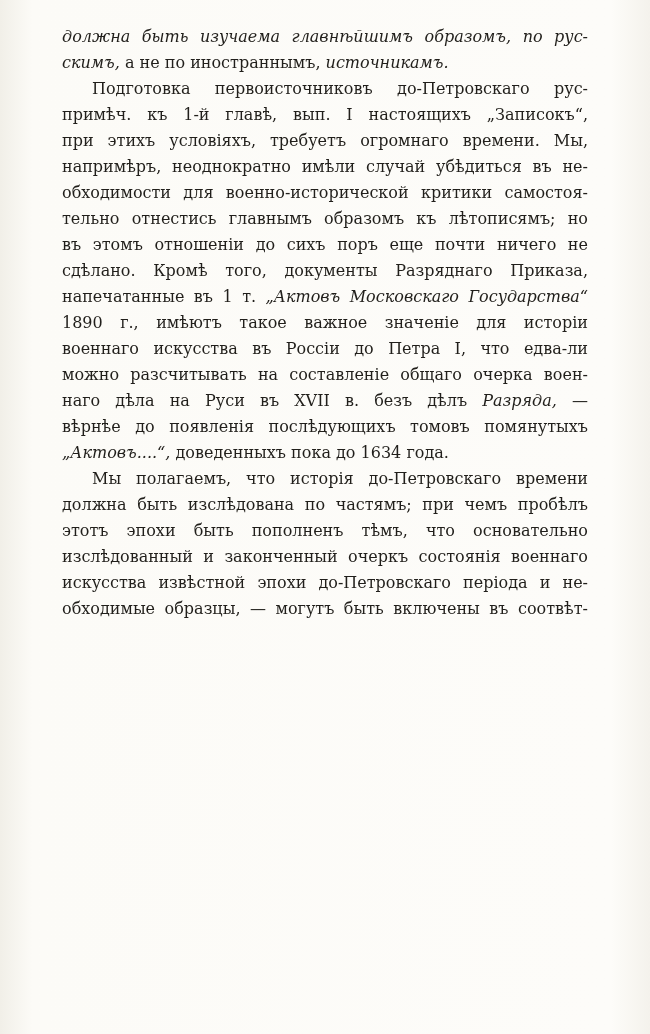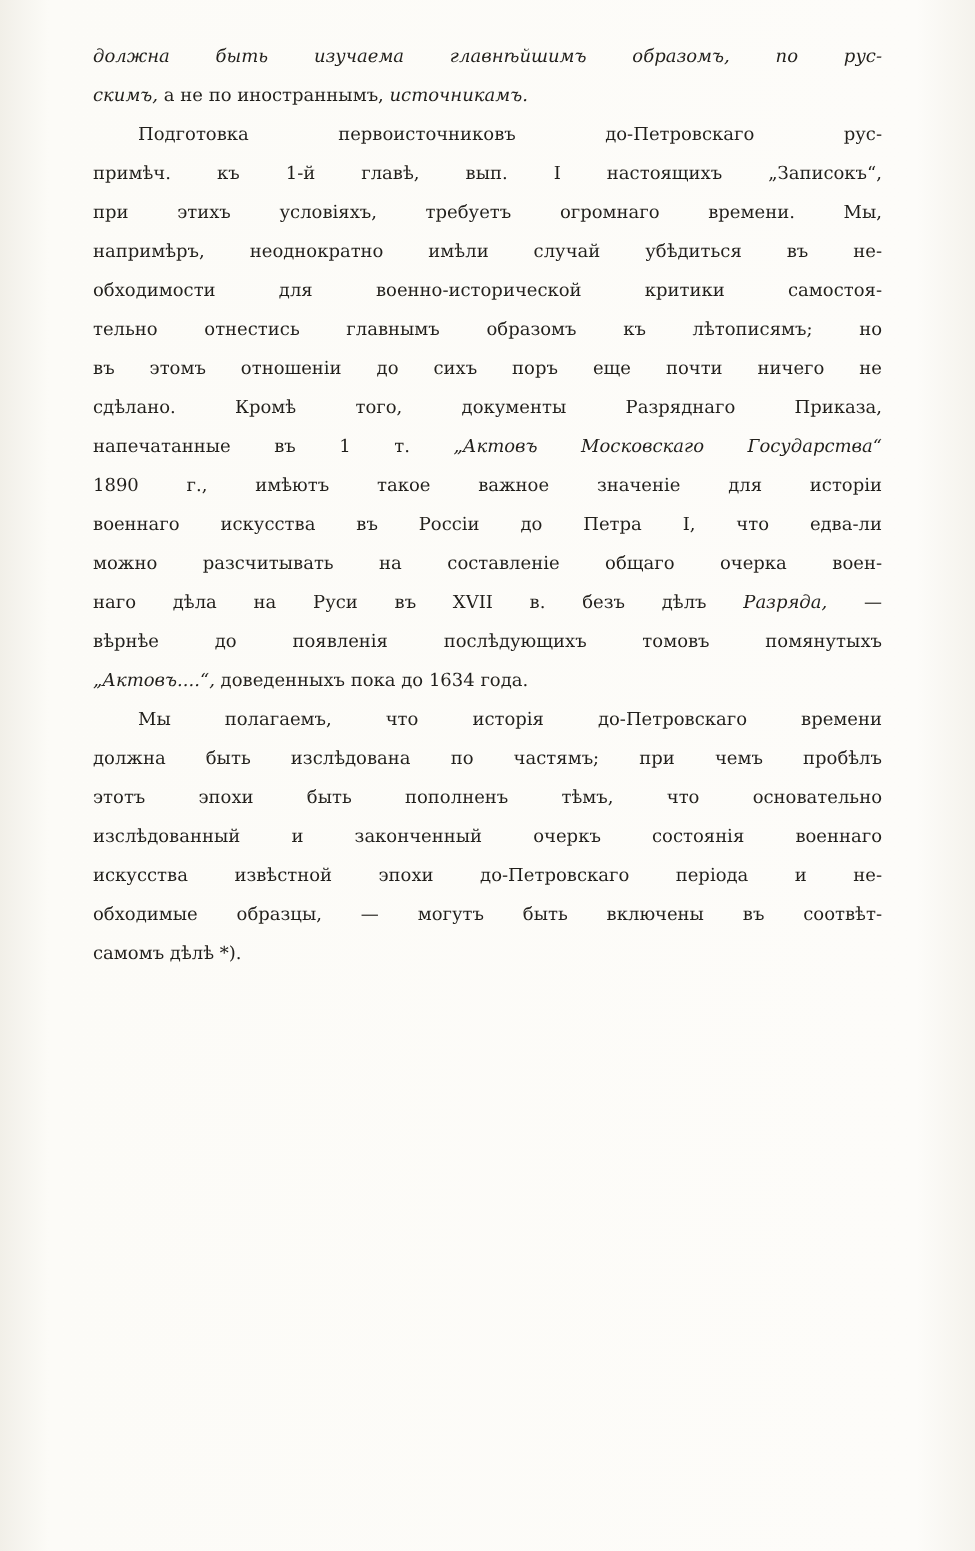--- a/index.html
+++ b/index.html
@@ -12,21 +12,21 @@
     color: #211f1b;
   }
   .page { padding: 24px 62px 0 62px; }
   .page-number {
     text-align: center;
     font-size: 15px;
     letter-spacing: 3px;
     color: #2c2a25;
     margin-bottom: 34px;
   }
-  .main-text { font-size: 12px; line-height: 26px; }
+  .main-text { font-size: 16px; line-height: 26px; }
   .para { margin: 0; }
   .line {
     text-align: justify;
     text-align-last: justify;
     -moz-text-align-last: justify;
   }
   .line.last {
     text-align-last: left;
     -moz-text-align-last: left;
   }
@@ -60,17 +60,16 @@
         <div class="line"><span>вѣрнѣе до появленія послѣдующихъ томовъ помянутыхъ</span></div>
         <div class="line last"><span class="it">„Актовъ....“,</span><span> доведенныхъ пока до 1634 года.</span></div>
       </div>
       <div class="para">
         <div class="line indent"><span>Мы полагаемъ, что исторія до-Петровскаго времени</span></div>
         <div class="line"><span>должна быть изслѣдована по частямъ; при чемъ пробѣлъ</span></div>
         <div class="line"><span>этотъ эпохи быть пополненъ тѣмъ, что основательно</span></div>
         <div class="line"><span>изслѣдованный и законченный очеркъ состоянія военнаго</span></div>
         <div class="line"><span>искусства извѣстной эпохи до-Петровскаго періода и не-</span></div>
         <div class="line"><span>обходимые образцы, — могутъ быть включены въ соотвѣт-</span></div>
-        <div class="line last"><span>самомъ дѣлѣ *).</span></div>
       </div>
     </div>
 
 </div>
 
 </body></html>

